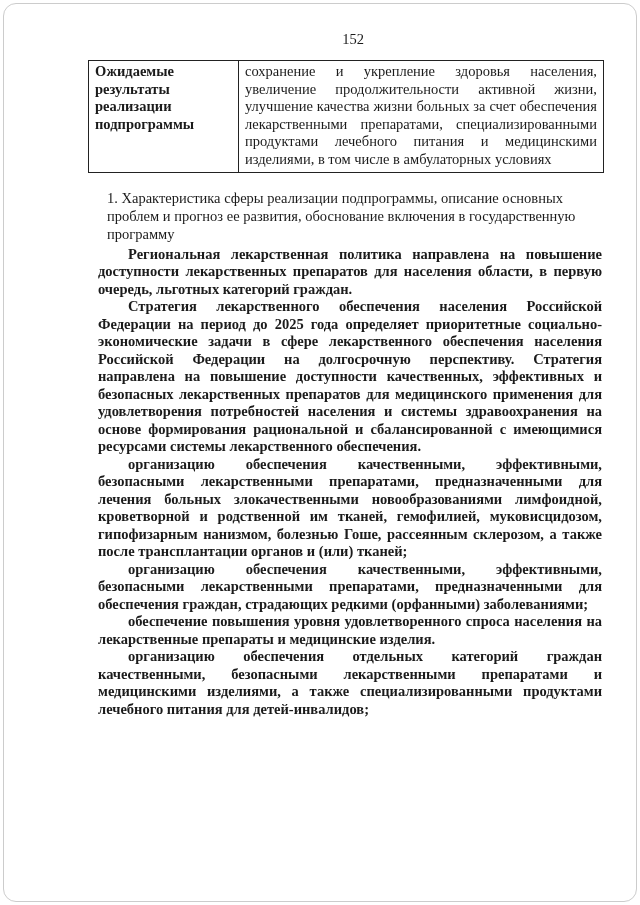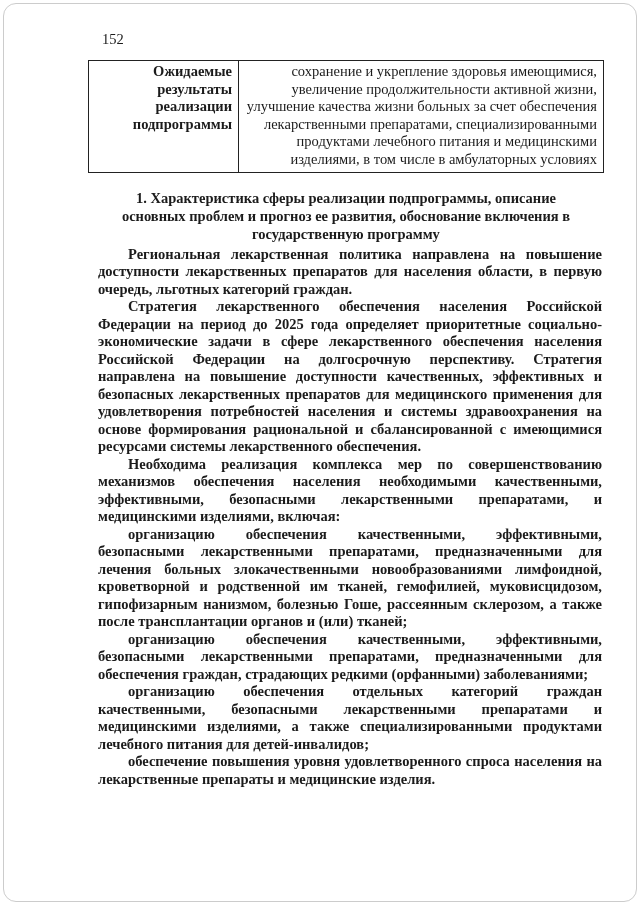--- a/index.html
+++ b/index.html
@@ -21,50 +21,49 @@
     border: 1px solid #cccccc;
     border-radius: 13px;
     pointer-events: none;
   }
   .page {
     position: relative;
     box-sizing: border-box;
     padding: 31px 36px 0 88px;
   }
   .page-number {
-    text-align: left;
+    text-align: center;
     font-size: 14.5px;
     line-height: 17px;
     margin: 0 0 12px 0;
     
     padding-left: 14px;
   }
   table.results-table {
     border-collapse: collapse;
     width: 516px;
     table-layout: fixed;
   }
   table.results-table td {
     border: 1.5px solid #222222;
     vertical-align: top;
     font-size: 14.5px;
     line-height: 17.6px;
     padding: 2px 6px 3px 6px;
-    text-align: right;
   }
   td.cell-label {
     width: 137px;
     font-weight: bold;
   }
   td.cell-value {
     text-align: justify;
   }
   .section-heading {
-    font-weight: bold;
-    text-align: center;
+    font-weight: normal;
+    text-align: left;
     font-size: 14.5px;
     line-height: 18px;
     max-width: 478px;
     margin: 16px auto 3px auto;
   }
   .body-text {
     margin-left: 10px;
     margin-right: 2px;
   }
   .body-text p {
@@ -82,30 +81,29 @@
 <div class="scan-frame"></div>
 
 <div class="page">
 
   <div class="page-number">152</div>
 
   <table class="results-table">
     <tbody>
       <tr>
         <td class="cell-label">Ожидаемые результаты реализации подпрограммы</td>
-        <td class="cell-value">сохранение и укрепление здоровья имеющимися, увеличение продолжительности активной жизни, улучшение качества жизни больных за счет обеспечения лекарственными препаратами, специализированными продуктами лечебного питания и медицинскими изделиями, в том числе в амбулаторных условиях</td>
+        <td class="cell-value">сохранение и укрепление здоровья населения, увеличение продолжительности активной жизни, улучшение качества жизни больных за счет обеспечения лекарственными препаратами, специализированными продуктами лечебного питания и медицинскими изделиями, в том числе в амбулаторных условиях</td>
       </tr>
     </tbody>
   </table>
 
   <h1 class="section-heading">1. Характеристика сферы реализации подпрограммы, описание основных проблем и прогноз ее развития, обоснование включения в государственную программу</h1>
 
   <div class="body-text">
     <p>Региональная лекарственная политика направлена на повышение доступности лекарственных препаратов для населения области, в первую очередь, льготных категорий граждан.</p>
     <p>Стратегия лекарственного обеспечения населения Российской Федерации на период до 2025 года определяет приоритетные социально-экономические задачи в сфере лекарственного обеспечения населения Российской Федерации на долгосрочную перспективу. Стратегия направлена на повышение доступности качественных, эффективных и безопасных лекарственных препаратов для медицинского применения для удовлетворения потребностей населения и системы здравоохранения на основе формирования рациональной и сбалансированной с имеющимися ресурсами системы лекарственного обеспечения.</p>
-    <p>Необходима реализация комплекса мер по совершенствованию механизмов обеспечения населения необходимыми качественными, эффективными, безопасными лекарственными препаратами, и медицинскими изделиями, включая:</p>
     <p>организацию обеспечения качественными, эффективными, безопасными лекарственными препаратами, предназначенными для лечения больных злокачественными новообразованиями лимфоидной, кроветворной и родственной им тканей, гемофилией, муковисцидозом, гипофизарным нанизмом, болезнью Гоше, рассеянным склерозом, а также после трансплантации органов и (или) тканей;</p>
     <p>организацию обеспечения качественными, эффективными, безопасными лекарственными препаратами, предназначенными для обеспечения граждан, страдающих редкими (орфанными) заболеваниями;</p>
+    <p>обеспечение повышения уровня удовлетворенного спроса населения на лекарственные препараты и медицинские изделия.</p>
     <p>организацию обеспечения отдельных категорий граждан качественными, безопасными лекарственными препаратами и медицинскими изделиями, а также специализированными продуктами лечебного питания для детей-инвалидов;</p>
-    <p>обеспечение повышения уровня удовлетворенного спроса населения на лекарственные препараты и медицинские изделия.</p>
   </div>
 
 </div>
 
 </body></html>

